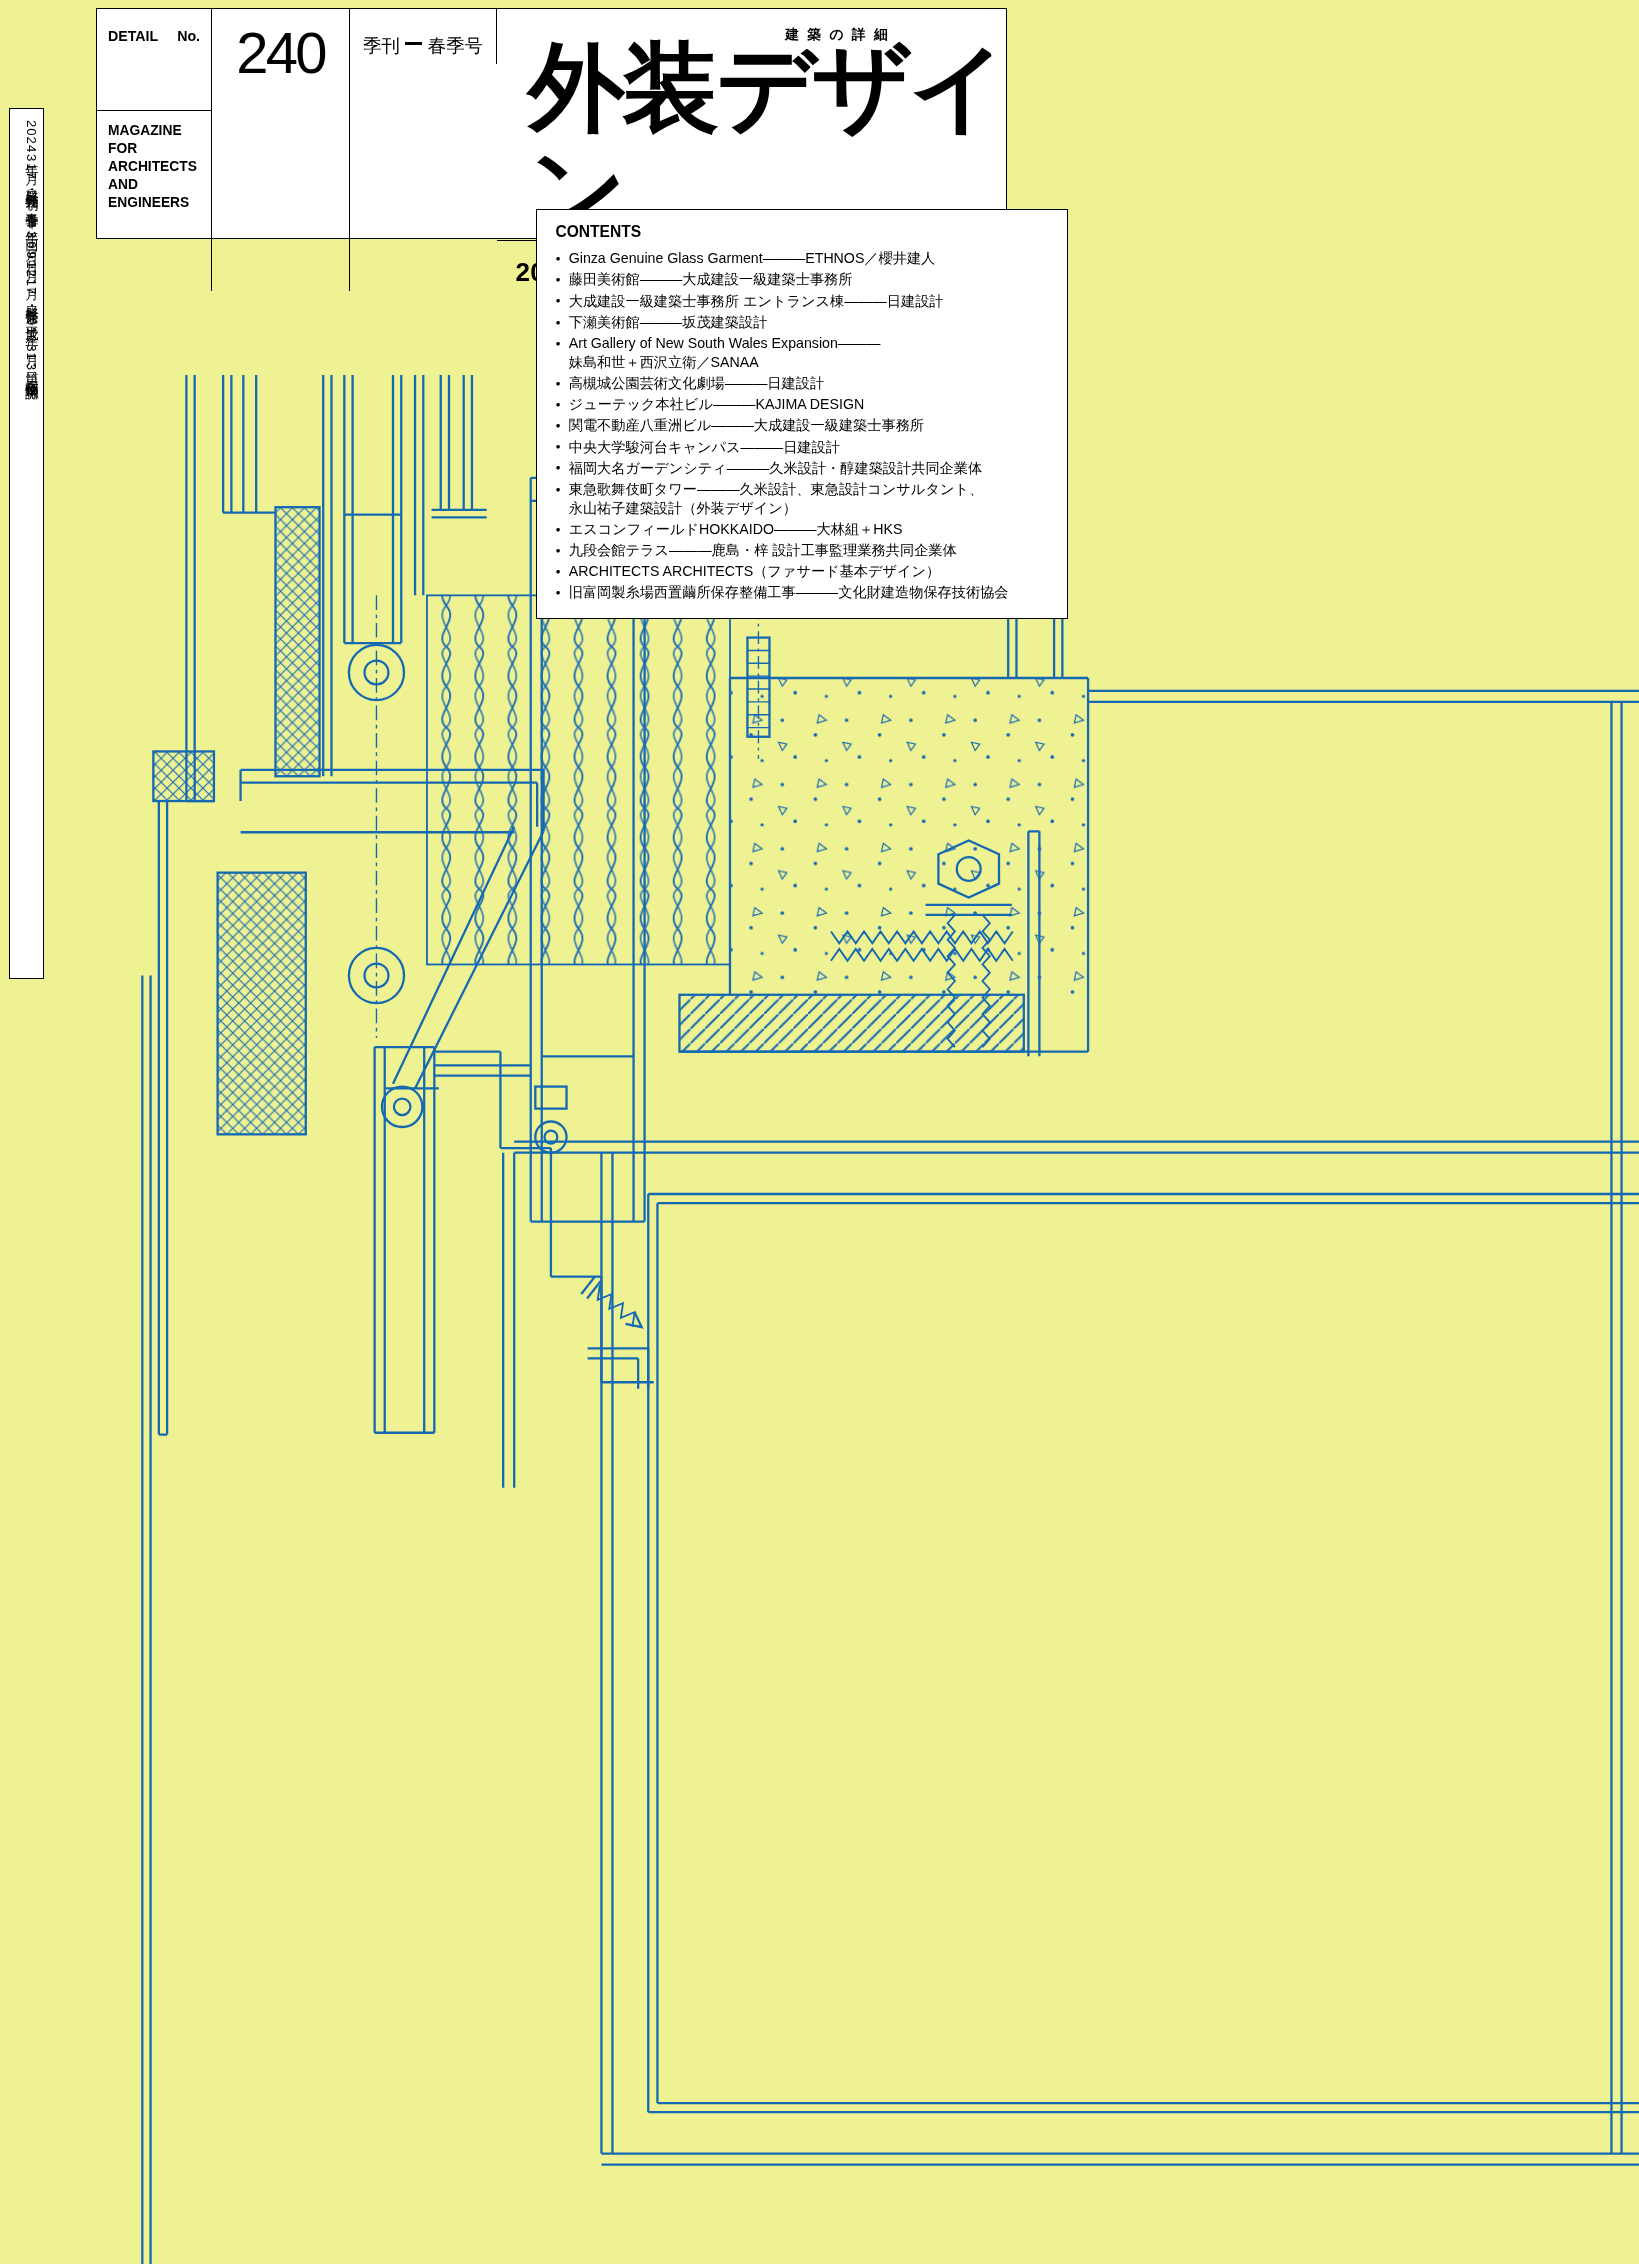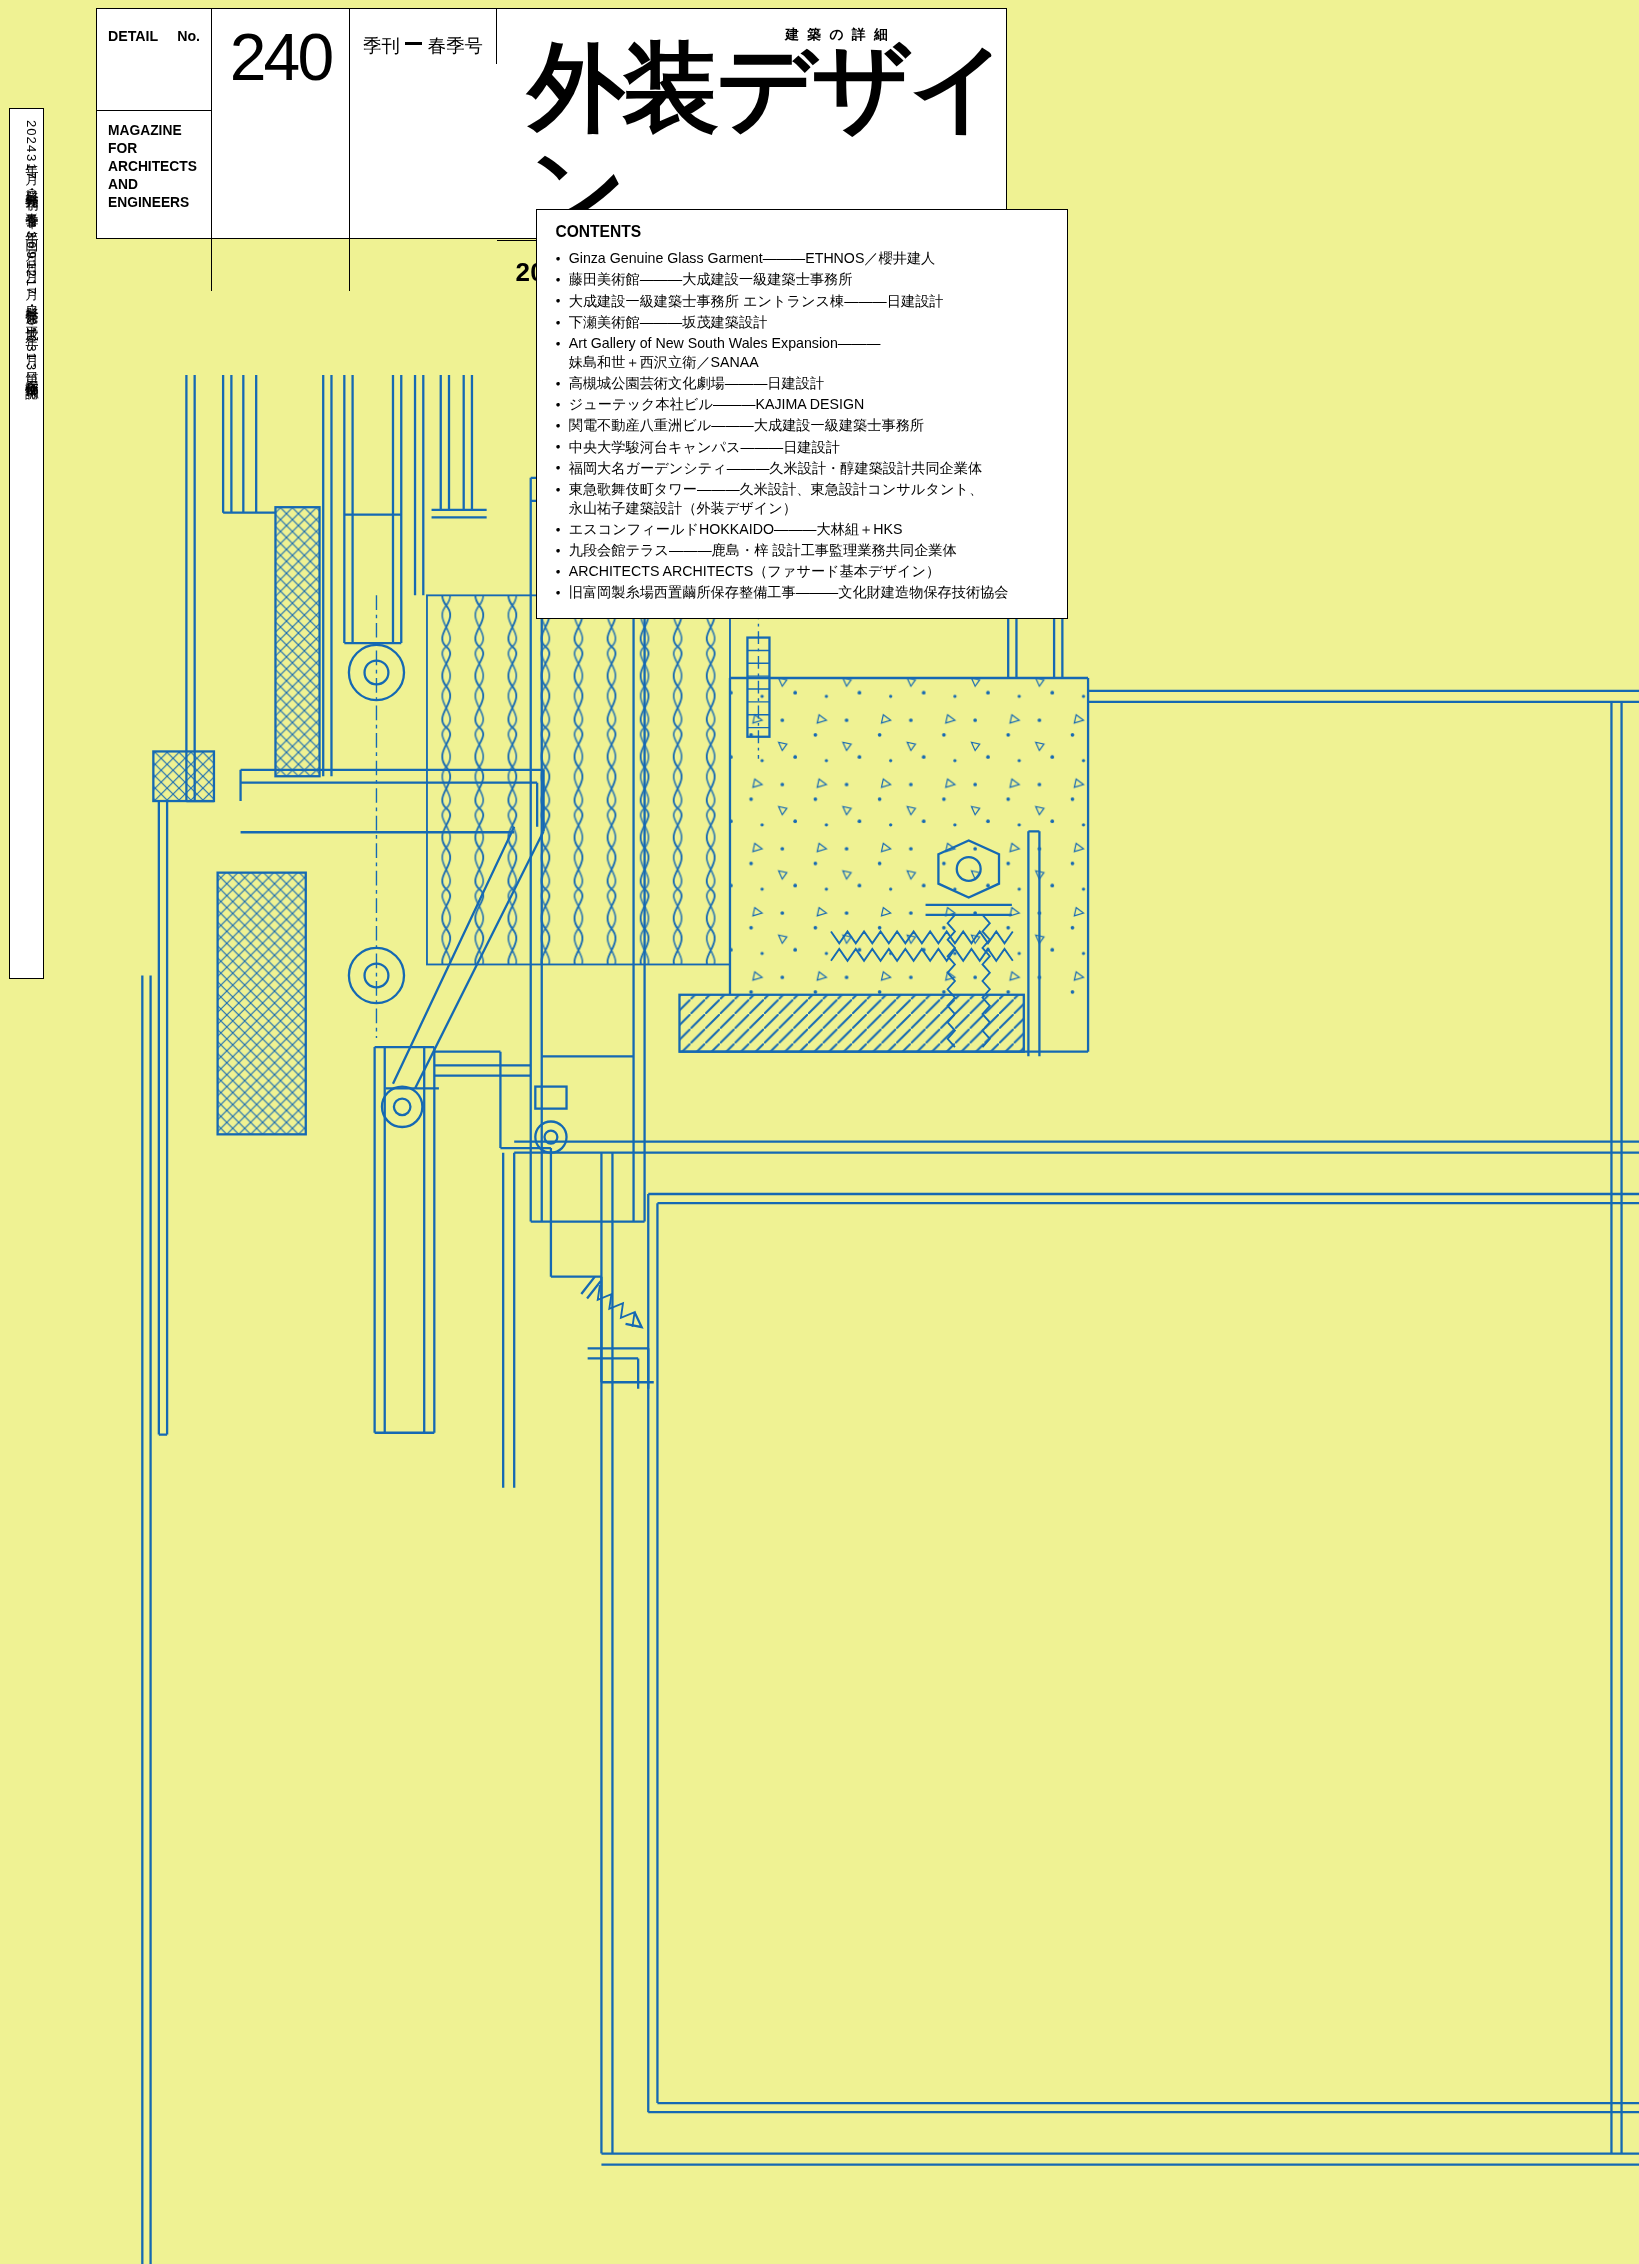--- a/index.html
+++ b/index.html
@@ -15,21 +15,21 @@
            font-size:13.3px; letter-spacing:0.9px; padding:11px 2.8px; }
 
   
   .masthead { left:96px; top:8.3px; width:911px; height:231px; display:grid;
               grid-template-columns:115px 138px 147px 1fr; padding:0; }
   .mh-col { border-right:1.8px solid #000; position:relative; }
   .mh-col:last-child { border-right:none; }
   .mh-detail-row { display:flex; justify-content:space-between; padding:18.4px 11px 0 11px;
                    font-weight:bold; font-size:14.2px; height:102px; border-bottom:1.8px solid #000; }
   .mh-magfor { padding:11px 11px; font-weight:bold; font-size:13.8px; line-height:1.3; white-space:pre-line; }
-  .mh-number { font-size:66px; font-weight:500; line-height:1; padding-top:14.7px; text-align:center;
+  .mh-number { font-size:58px; font-weight:500; line-height:1; padding-top:14.7px; text-align:center;
                letter-spacing:-2.8px; }
   .mh-season { display:flex; align-items:center; padding:24px 13px 0 13px; font-weight:normal;
                font-size:18.4px; height:55px; align-items:flex-start; }
   .mh-season .rule { flex:1; height:2.3px; background:#000; margin:9.2px 5.5px 0 5.5px; }
   .mh-logo-block { display:flex; flex-direction:column; }
   .mh-tagline { position:absolute; right:110px; top:16.5px; font-weight:bold; font-size:13.8px;
                 letter-spacing:8.3px; }
   .mh-logo { flex:1; font-size:97px; font-weight:900; line-height:1.05; letter-spacing:-2.8px;
              padding:27.5px 0 0 31px; overflow:hidden; }
   .mh-date-row { height:51px; border-top:1.8px solid #000; display:grid;

